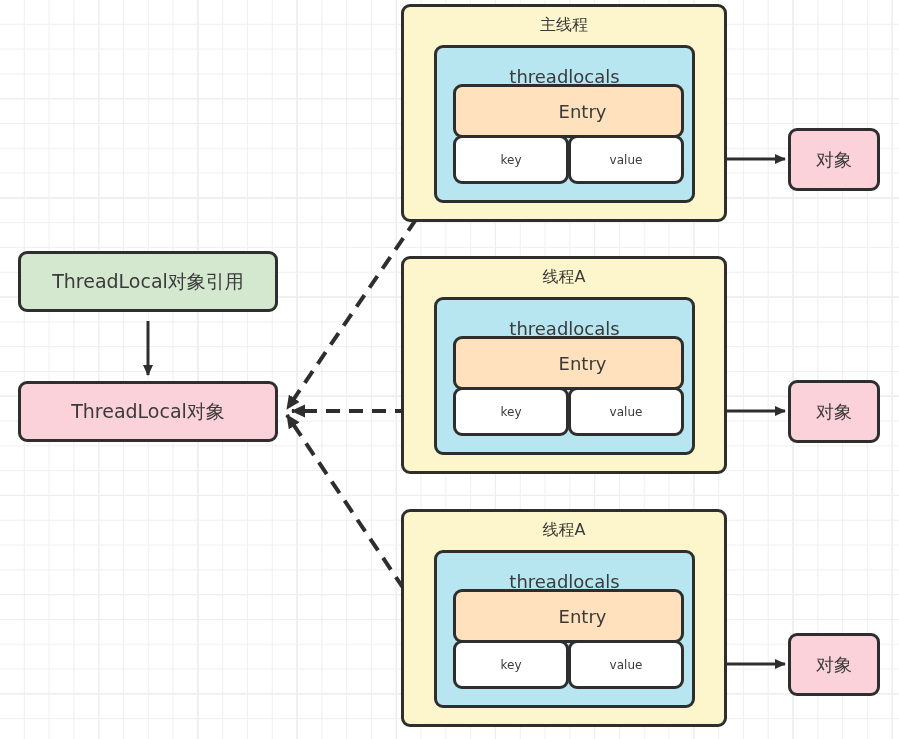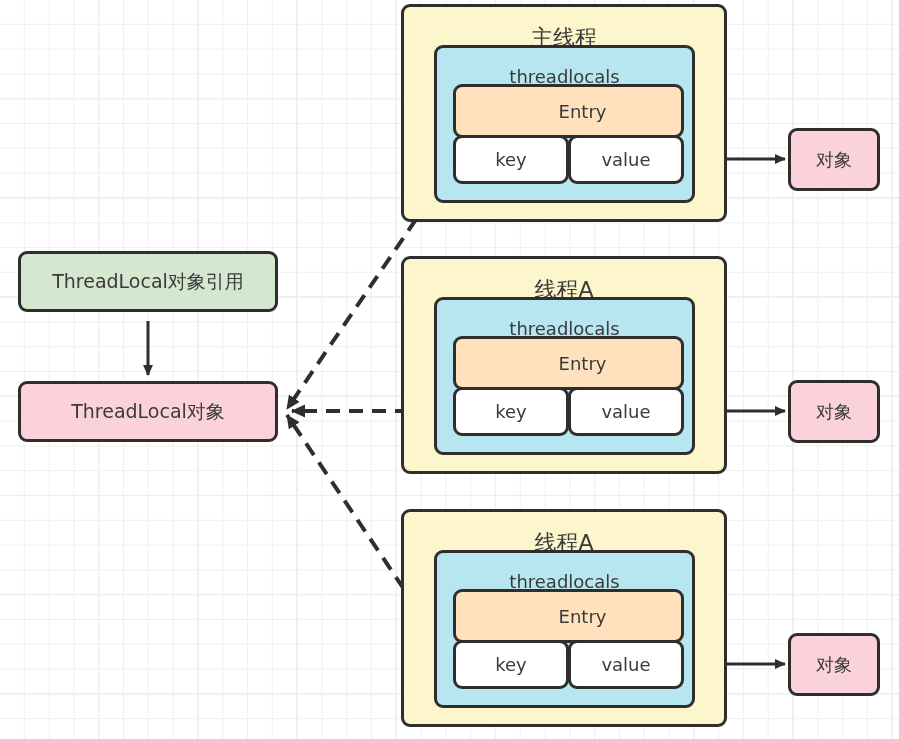--- a/index.html
+++ b/index.html
@@ -41,22 +41,22 @@
   }
   .box-label {
     color: #3a3a3a;
     white-space: nowrap;
   }
 
   .thread-box {
     background: #fdf6cc;
   }
   .thread-box > .box-label {
-    font-size: 22px;
-    padding-top: 16px;
+    font-size: 16px;
+    padding-top: 8px;
   }
 
   .threadlocals-box {
     background: #b8e6f0;
   }
   .threadlocals-box > .box-label {
     font-size: 18px;
     padding-top: 18px;
   }
 
@@ -65,21 +65,21 @@
   }
   .entry-box > .box-label {
     font-size: 18px;
     margin-left: 28px;
   }
 
   .kv-box {
     background: #ffffff;
   }
   .kv-box > .box-label {
-    font-size: 18px;
+    font-size: 12px;
   }
 
   .green-box {
     background: #d4e8d0;
   }
   .green-box > .box-label {
     font-size: 19px;
   }
 
   .pink-box {

